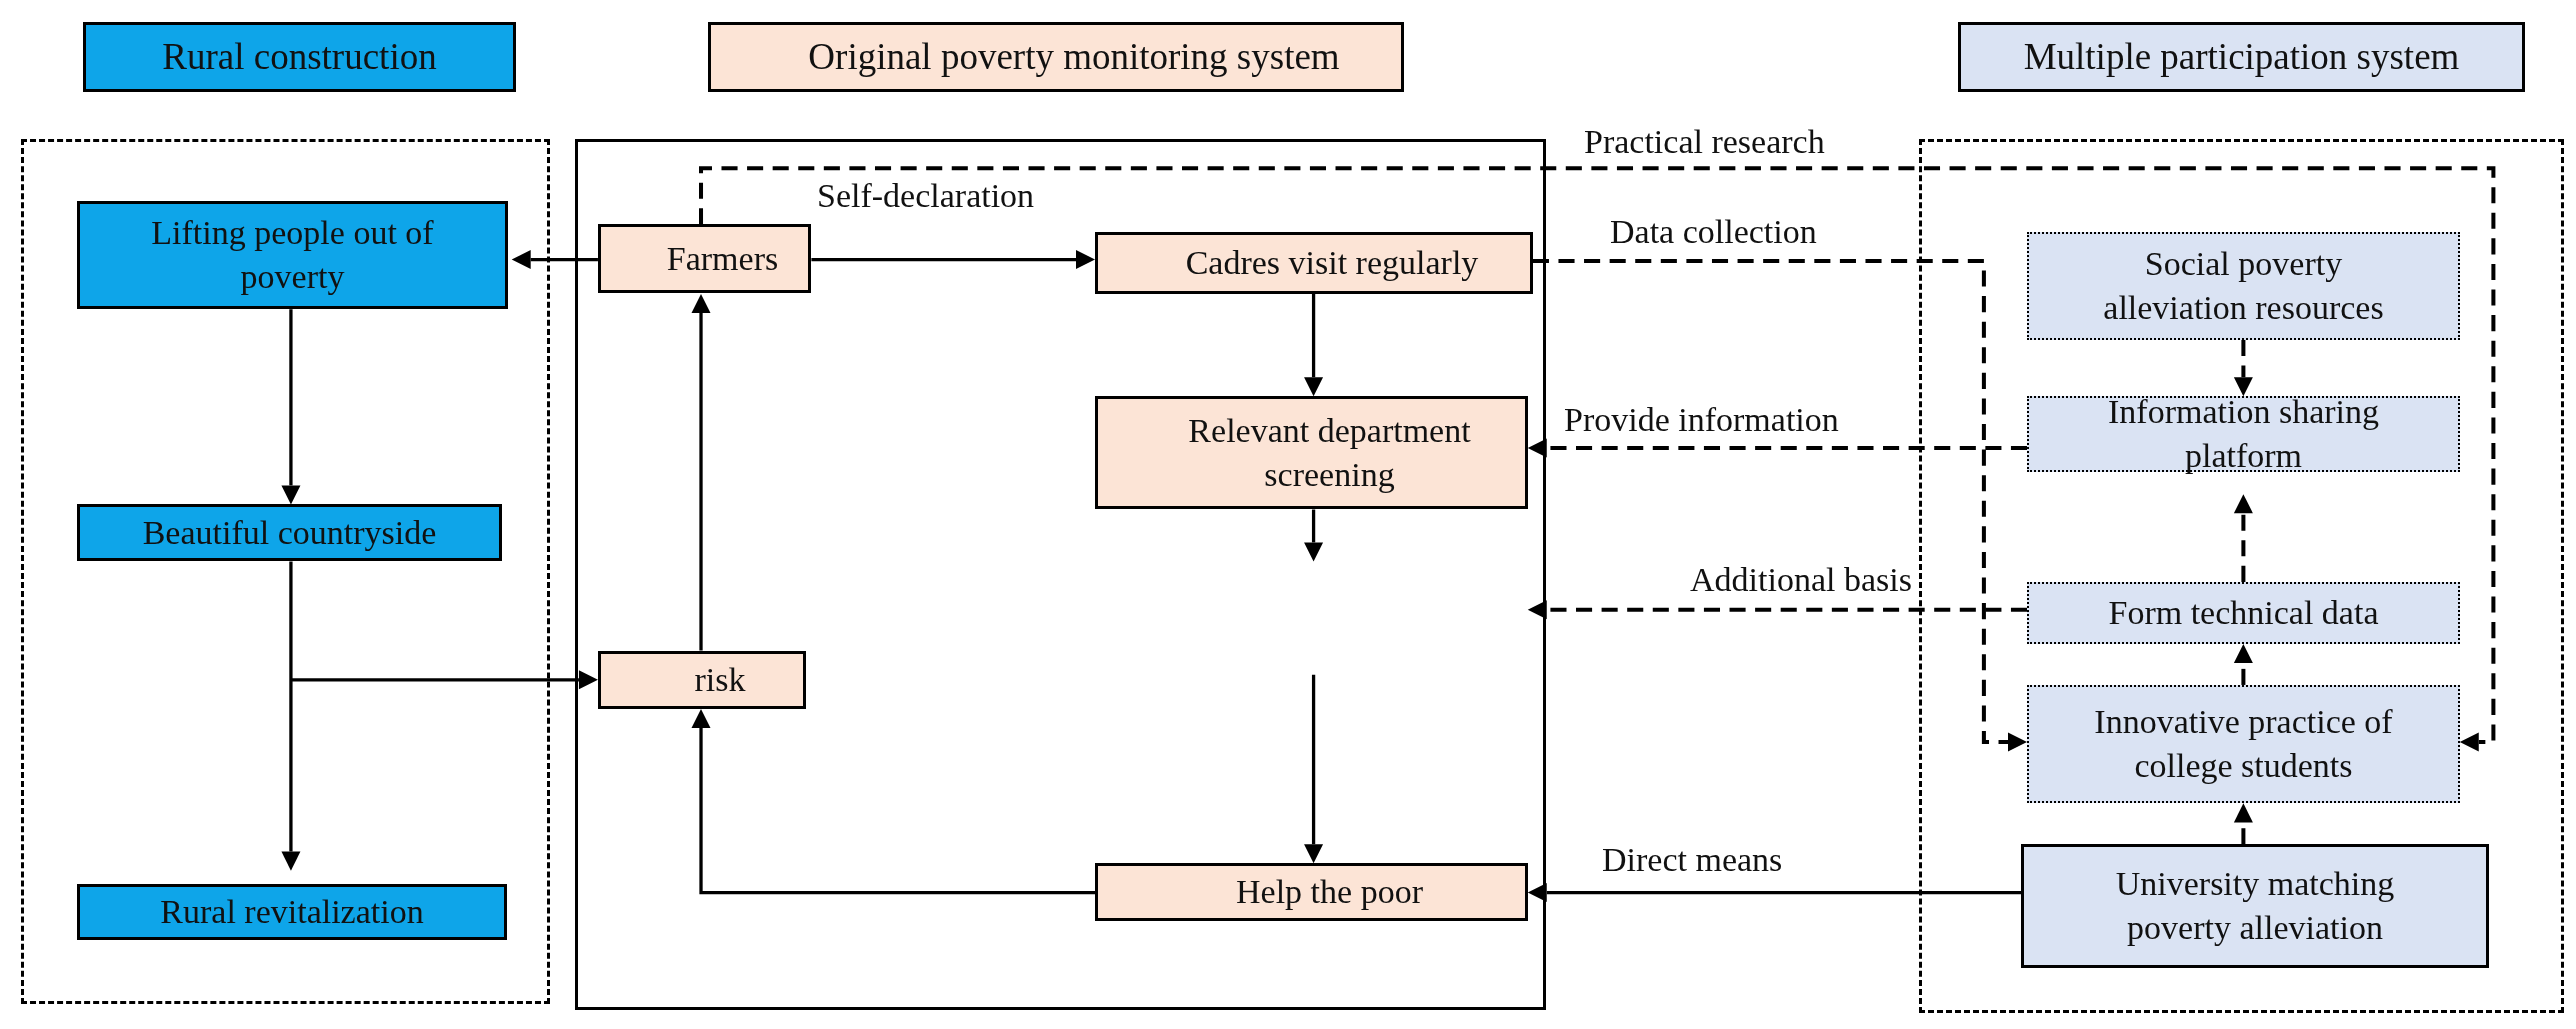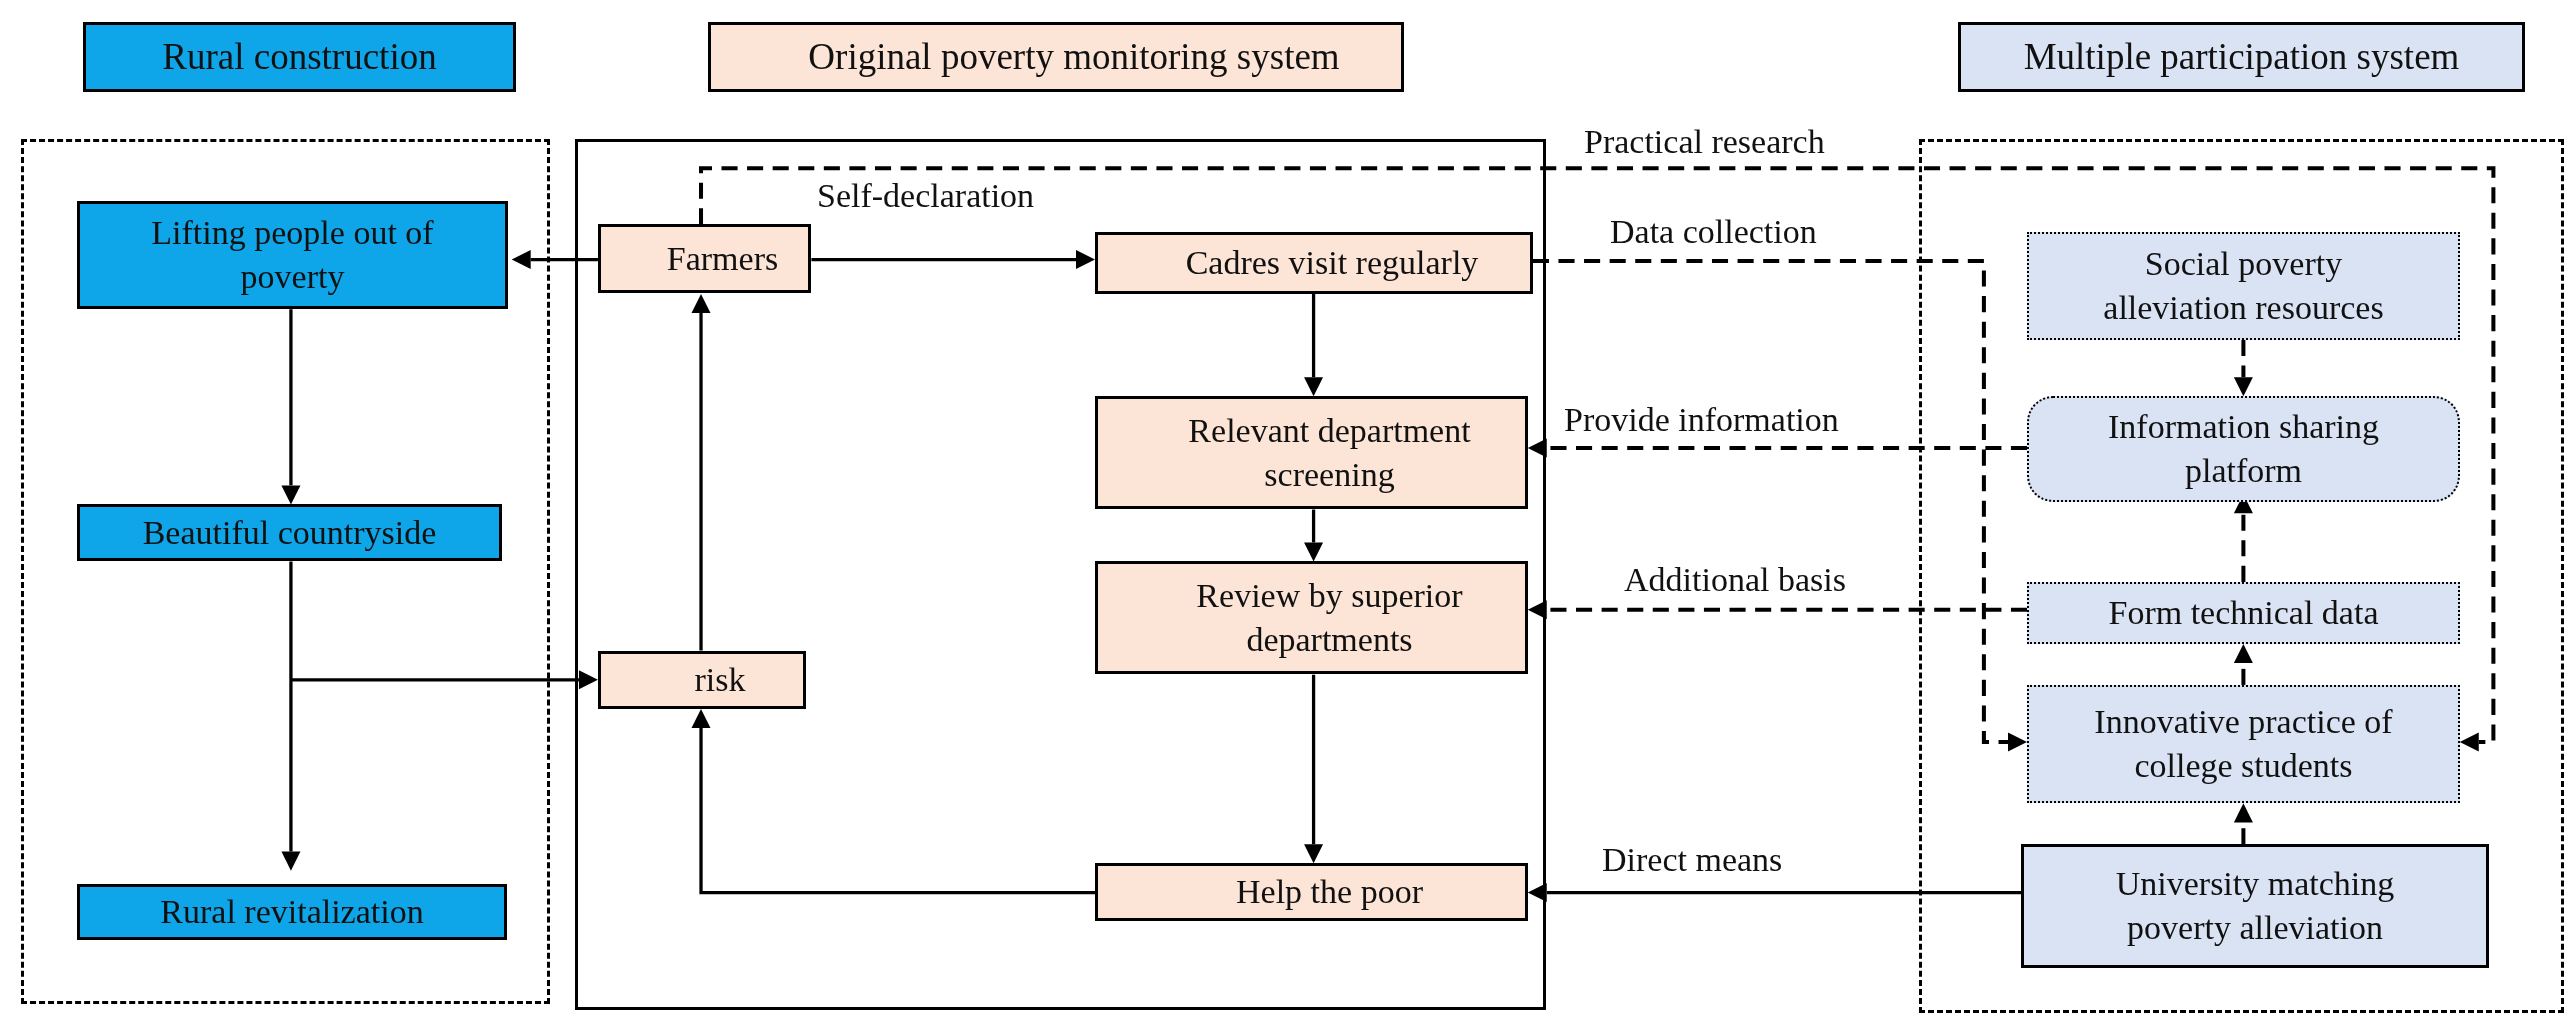--- a/index.html
+++ b/index.html
@@ -112,47 +112,44 @@
 
   <div class="box solidbox peach" style="left:598px;top:224px;width:213px;height:69px;">
     <span>Farmers</span>
   </div>
   <div class="box solidbox peach" style="left:1095px;top:232px;width:438px;height:62px;">
     <span>Cadres visit regularly</span>
   </div>
   <div class="box solidbox peach" style="left:1095px;top:396px;width:433px;height:113px;">
     <span style="max-width:336px;">Relevant department screening</span>
   </div>
-  <div class="box solidbox peach" style="left:1095px;top:561px;width:433px;height:113px;">
-    <span style="max-width:322px;">Review by superior departments</span>
-  </div>
   <div class="box solidbox peach" style="left:598px;top:651px;width:208px;height:58px;">
     <span>risk</span>
   </div>
   <div class="box solidbox peach" style="left:1095px;top:863px;width:433px;height:58px;">
     <span>Help the poor</span>
   </div>
 
   <div class="box dottedbox blue" style="left:2027px;top:232px;width:433px;height:108px;">
     <span style="max-width:329px;">Social poverty alleviation resources</span>
   </div>
-  <div class="box dottedbox blue" style="left:2027px;top:396px;width:433px;height:106px;border-radius:26px;">
+  <div class="box dottedbox blue" style="left:2027px;top:396px;width:433px;height:76px;">
     <span style="max-width:307px;">Information sharing platform</span>
   </div>
   <div class="box dottedbox blue" style="left:2027px;top:582px;width:433px;height:62px;">
     <span>Form technical data</span>
   </div>
   <div class="box dottedbox blue" style="left:2027px;top:685px;width:433px;height:118px;">
     <span style="max-width:358px;">Innovative practice of college students</span>
   </div>
   <div class="box solidbox blue" style="left:2021px;top:844px;width:468px;height:124px;">
     <span style="max-width:322px;">University matching poverty alleviation</span>
   </div>
 
   <div class="lbl" style="left:817px;top:177px;">Self-declaration</div>
   <div class="lbl" style="left:1584px;top:123px;">Practical research</div>
   <div class="lbl" style="left:1610px;top:213px;">Data collection</div>
   <div class="lbl" style="left:1564px;top:401px;">Provide information</div>
-  <div class="lbl" style="left:1624px;top:561px;">Additional basis</div>
+  <div class="lbl" style="left:1690px;top:561px;">Additional basis</div>
   <div class="lbl" style="left:1602px;top:841px;">Direct means</div>
 
 </div>
 
 
 </body></html>

